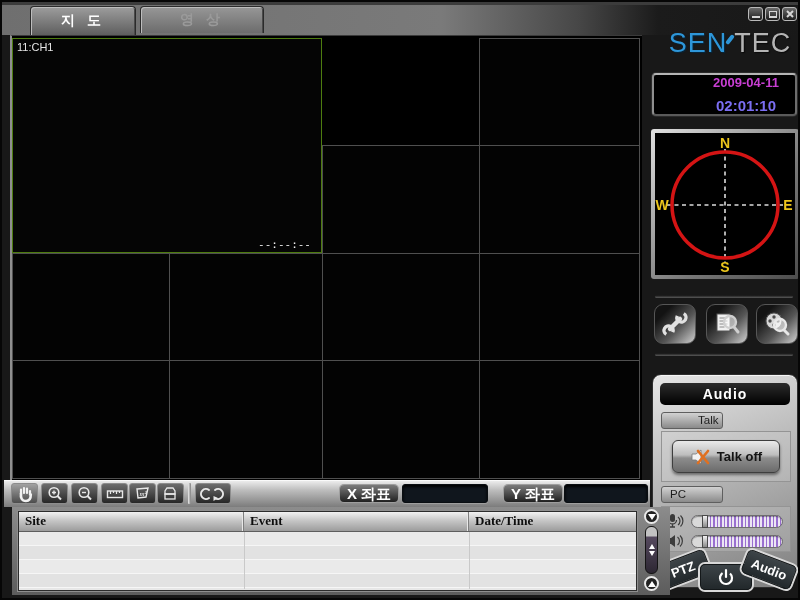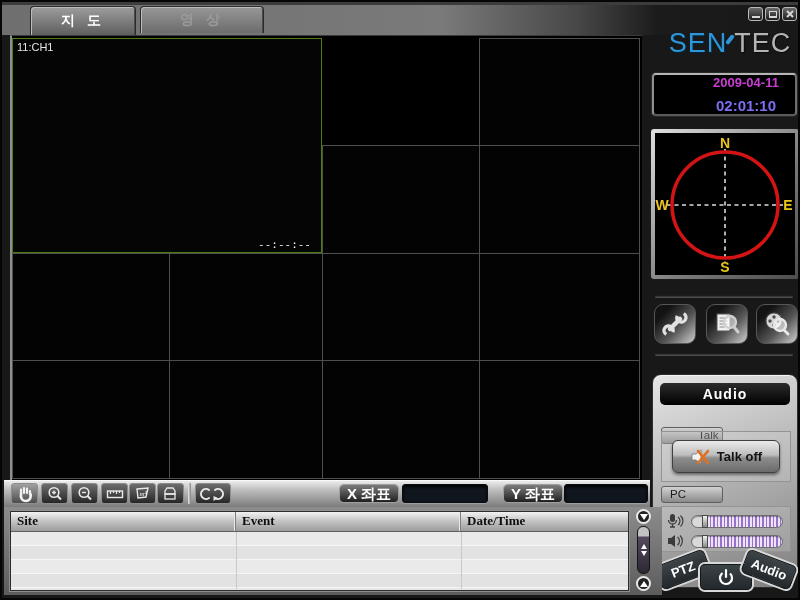--- a/index.html
+++ b/index.html
@@ -97,21 +97,21 @@
   #audio-header {
     position:absolute; left:7px; top:8px; width:130px; height:22px; border-radius:5px;
     background:linear-gradient(180deg,#2c2c2c,#000); color:#fff; font-weight:bold;
     font-size:14px; text-align:center; line-height:22px; letter-spacing:1px;
   }
   .chip {
     position:absolute; left:8px; width:62px; height:17px; border:1px solid #5f5f5f;
     border-radius:3px; background:linear-gradient(180deg,#d2d2d2,#8a8a8a);
     font-size:11.5px; color:#1e1e1e; padding-left:8px; line-height:15px;
   }
-  #talk-chip { top:52px;padding-left:36px; } #pc-chip { top:111px; }
+  #talk-chip { top:37px;padding-left:36px; } #pc-chip { top:111px; }
   .subpanel { position:absolute; left:8px; width:130px; border:1px solid #949494;
     background:rgba(215,215,215,0.25); }
   #talk-panel { top:56px; height:51px; }
   #pc-panel   { top:131px; height:46px; padding:4px 4px 0 4px; }
   #talkoff-btn {
     position:absolute; left:10px; top:8px; width:108px; height:33px; border-radius:6px;
     border:1px solid #3e3e3e;
     background:linear-gradient(180deg,#eaeaea 0%,#bdbdbd 45%,#8d8d8d 55%,#6b6b6b 100%);
     box-shadow:0 2px 3px rgba(0,0,0,0.45);
     display:flex; align-items:center; justify-content:center; gap:5px;
@@ -162,21 +162,21 @@
   .coord-input {
     position:absolute; top:3px; height:19px; border-radius:3px; border:1px solid #0a0e12;
     background:#10161d; box-shadow:inset 0 2px 3px #000, 0 1px 0 #9e9e9e;
     color:#cfe; font-size:11px; padding:0 4px; outline:none;
   }
   #x-label{left:336px;} #x-input{left:398px; width:86px;}
   #y-label{left:500px;} #y-input{left:560px; width:84px;}
 
   
   #bottom-region {
-    position:absolute; left:2px; top:505px; width:658px; height:88px;
+    position:absolute; left:10px; top:505px; width:658px; height:88px;
     background:linear-gradient(180deg,#8c8c8c,#5c5c5c);
   }
   #event-table {
     position:absolute; left:6px; top:4px; width:619px; height:80px;
     border:1px solid #2c2c2c; background:#e7e7e7; box-shadow:0 0 0 1px #8f8f8f;
   }
   #table-header { display:flex; height:20px; border-bottom:1px solid #5e5e5e;
     background:linear-gradient(180deg,#f2f2f2 0%,#c6c6c6 45%,#9c9c9c 100%); }
   .th { font-family:"Liberation Serif", serif; font-weight:bold; font-size:13px;
     color:#0d0d0d; padding:1px 6px 0 6px; border-right:1px solid #7e7e7e;

